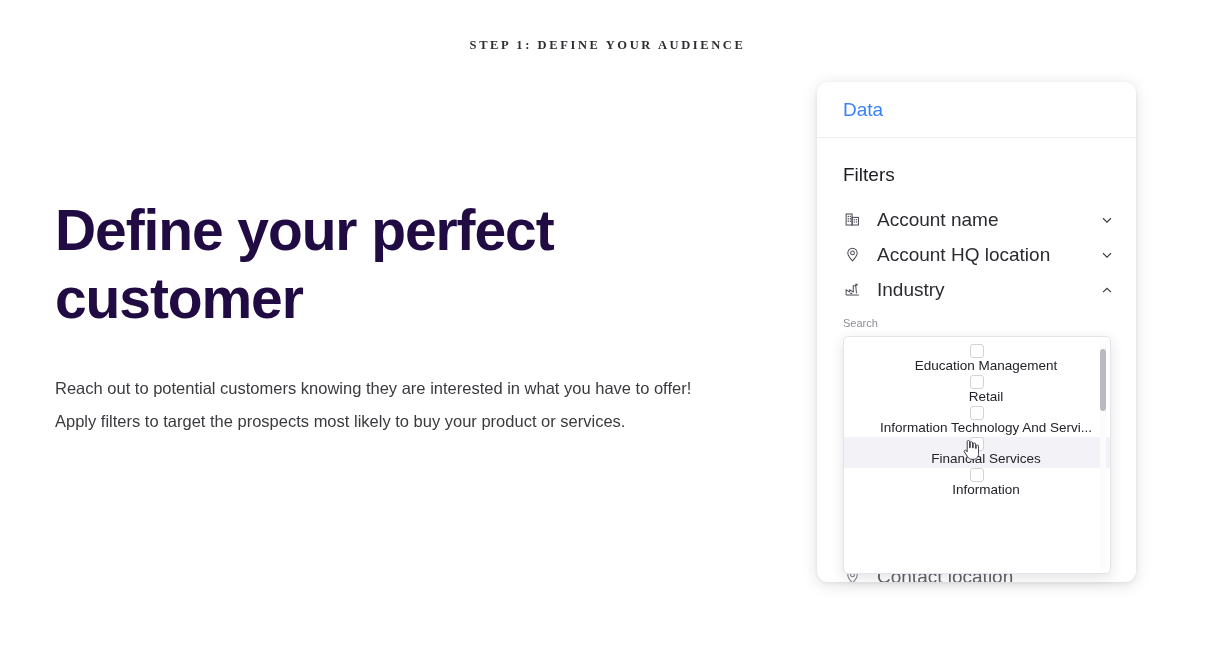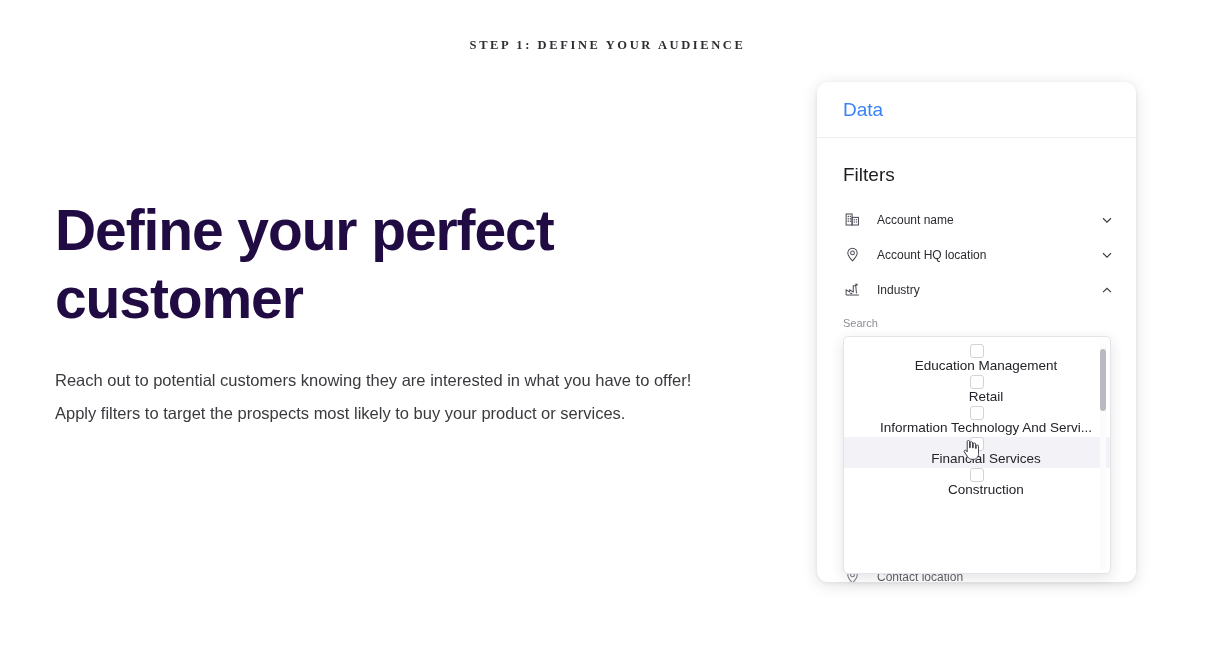--- a/index.html
+++ b/index.html
@@ -45,21 +45,21 @@
     font-family: "Liberation Sans", sans-serif;
     font-size: 57px;
     line-height: 68px;
     font-weight: bold;
     letter-spacing: -1.1px;
     color: #210b43;
     max-width: 520px;
   }
 
   .body-copy {
-    margin-top: 32px;
+    margin-top: 40px;
     font-family: "Liberation Sans", sans-serif;
     font-size: 16.5px;
     line-height: 33px;
     color: #3b3b3f;
     max-width: 645px;
   }
 
   
   .data-card {
     position: absolute;
@@ -109,21 +109,21 @@
     height: 18px;
     flex: 0 0 18px;
     display: flex;
     align-items: center;
     justify-content: center;
     color: #4a4a55;
   }
 
   .filter-label {
     margin-left: 16px;
-    font-size: 12px;
+    font-size: 19px;
     color: #2b2b31;
     flex: 1 1 auto;
     white-space: nowrap;
   }
 
   .chevron {
     width: 14px;
     height: 14px;
     color: #3a3a42;
     flex: 0 0 14px;
@@ -349,21 +349,21 @@
 
       <div class="option-row hovered">
         <span class="checkbox"></span>
         <span class="option-label">Financial Services</span>
       </div>
 
 
 
       <div class="option-row">
         <span class="checkbox"></span>
-        <span class="option-label">Construction</span>
+        <span class="option-label">Information</span>
       </div>
 
       <div class="dd-scroll-track"></div>
       <div class="dd-scroll-thumb"></div>
 
     </div>
   </div>
 
   <div class="cursor">
     <svg viewBox="0 0 17 20" width="17" height="20" fill="#ffffff" stroke="#3a3a42" stroke-width="1">

